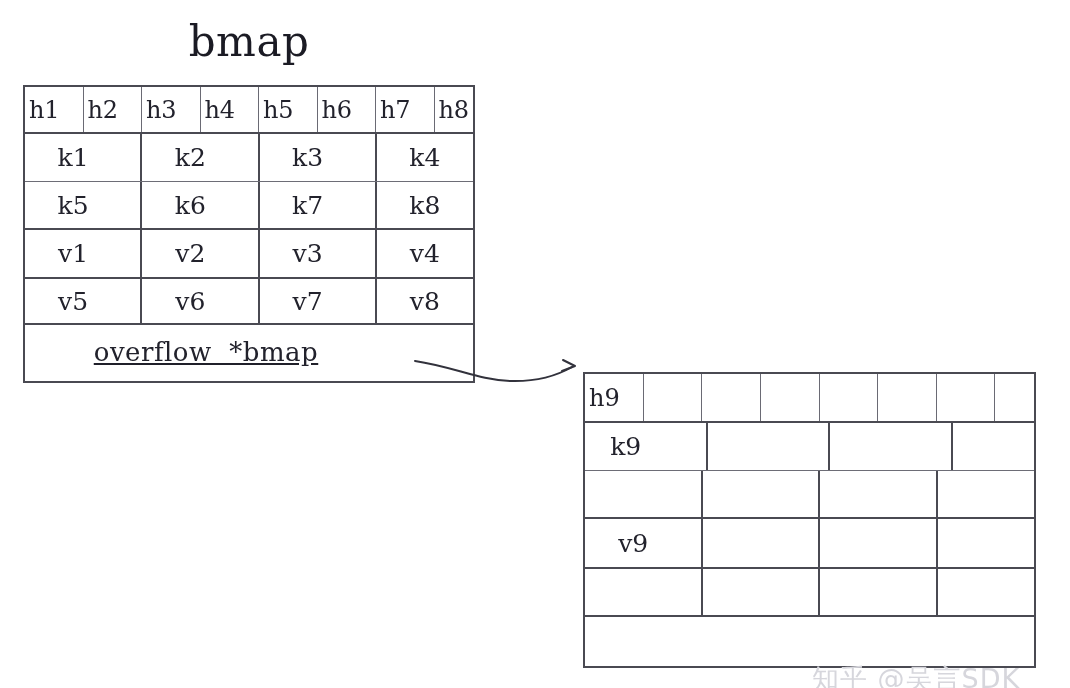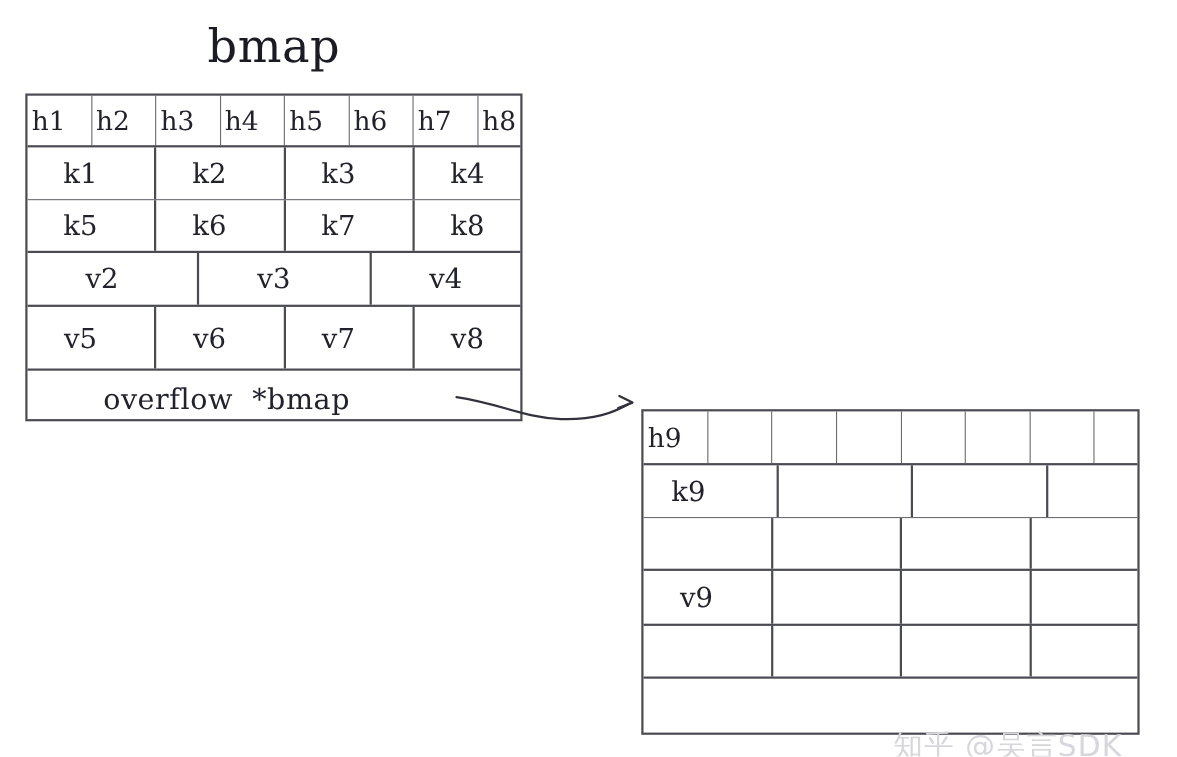--- a/index.html
+++ b/index.html
@@ -78,22 +78,22 @@
   #bucket-left {
     left: 23px;
     top: 85px;
     width: 452px;
     height: 298px;
   }
   #bucket-left .r-h   { height: 45px; }
   #bucket-left .r-k1  { height: 49px; }
   #bucket-left .r-k2  { height: 47px; }
   #bucket-left .r-v1  { height: 49px; }
-  #bucket-left .r-v2  { height: 58px; }
-  #bucket-left .r-of  { height: 56px; }
+  #bucket-left .r-v2  { height: 46px; }
+  #bucket-left .r-of  { height: 56px; text-decoration: underline; }
 
   #bucket-left .r-of .bcell {
     justify-content: center;
     font-size: 26px;
     letter-spacing: 0.5px;
     padding-right: 86px;
   }
 
   
   #bucket-right {
@@ -165,20 +165,21 @@
     </div>
 
     <div class="brow thin r-k2">
       <div class="bcell">k5</div>
       <div class="bcell">k6</div>
       <div class="bcell">k7</div>
       <div class="bcell">k8</div>
     </div>
 
     <div class="brow r-v1">
+      <div class="bcell">v1</div>
       <div class="bcell">v2</div>
       <div class="bcell">v3</div>
       <div class="bcell">v4</div>
     </div>
 
     <div class="brow thin r-v2">
       <div class="bcell">v5</div>
       <div class="bcell">v6</div>
       <div class="bcell">v7</div>
       <div class="bcell">v8</div>

